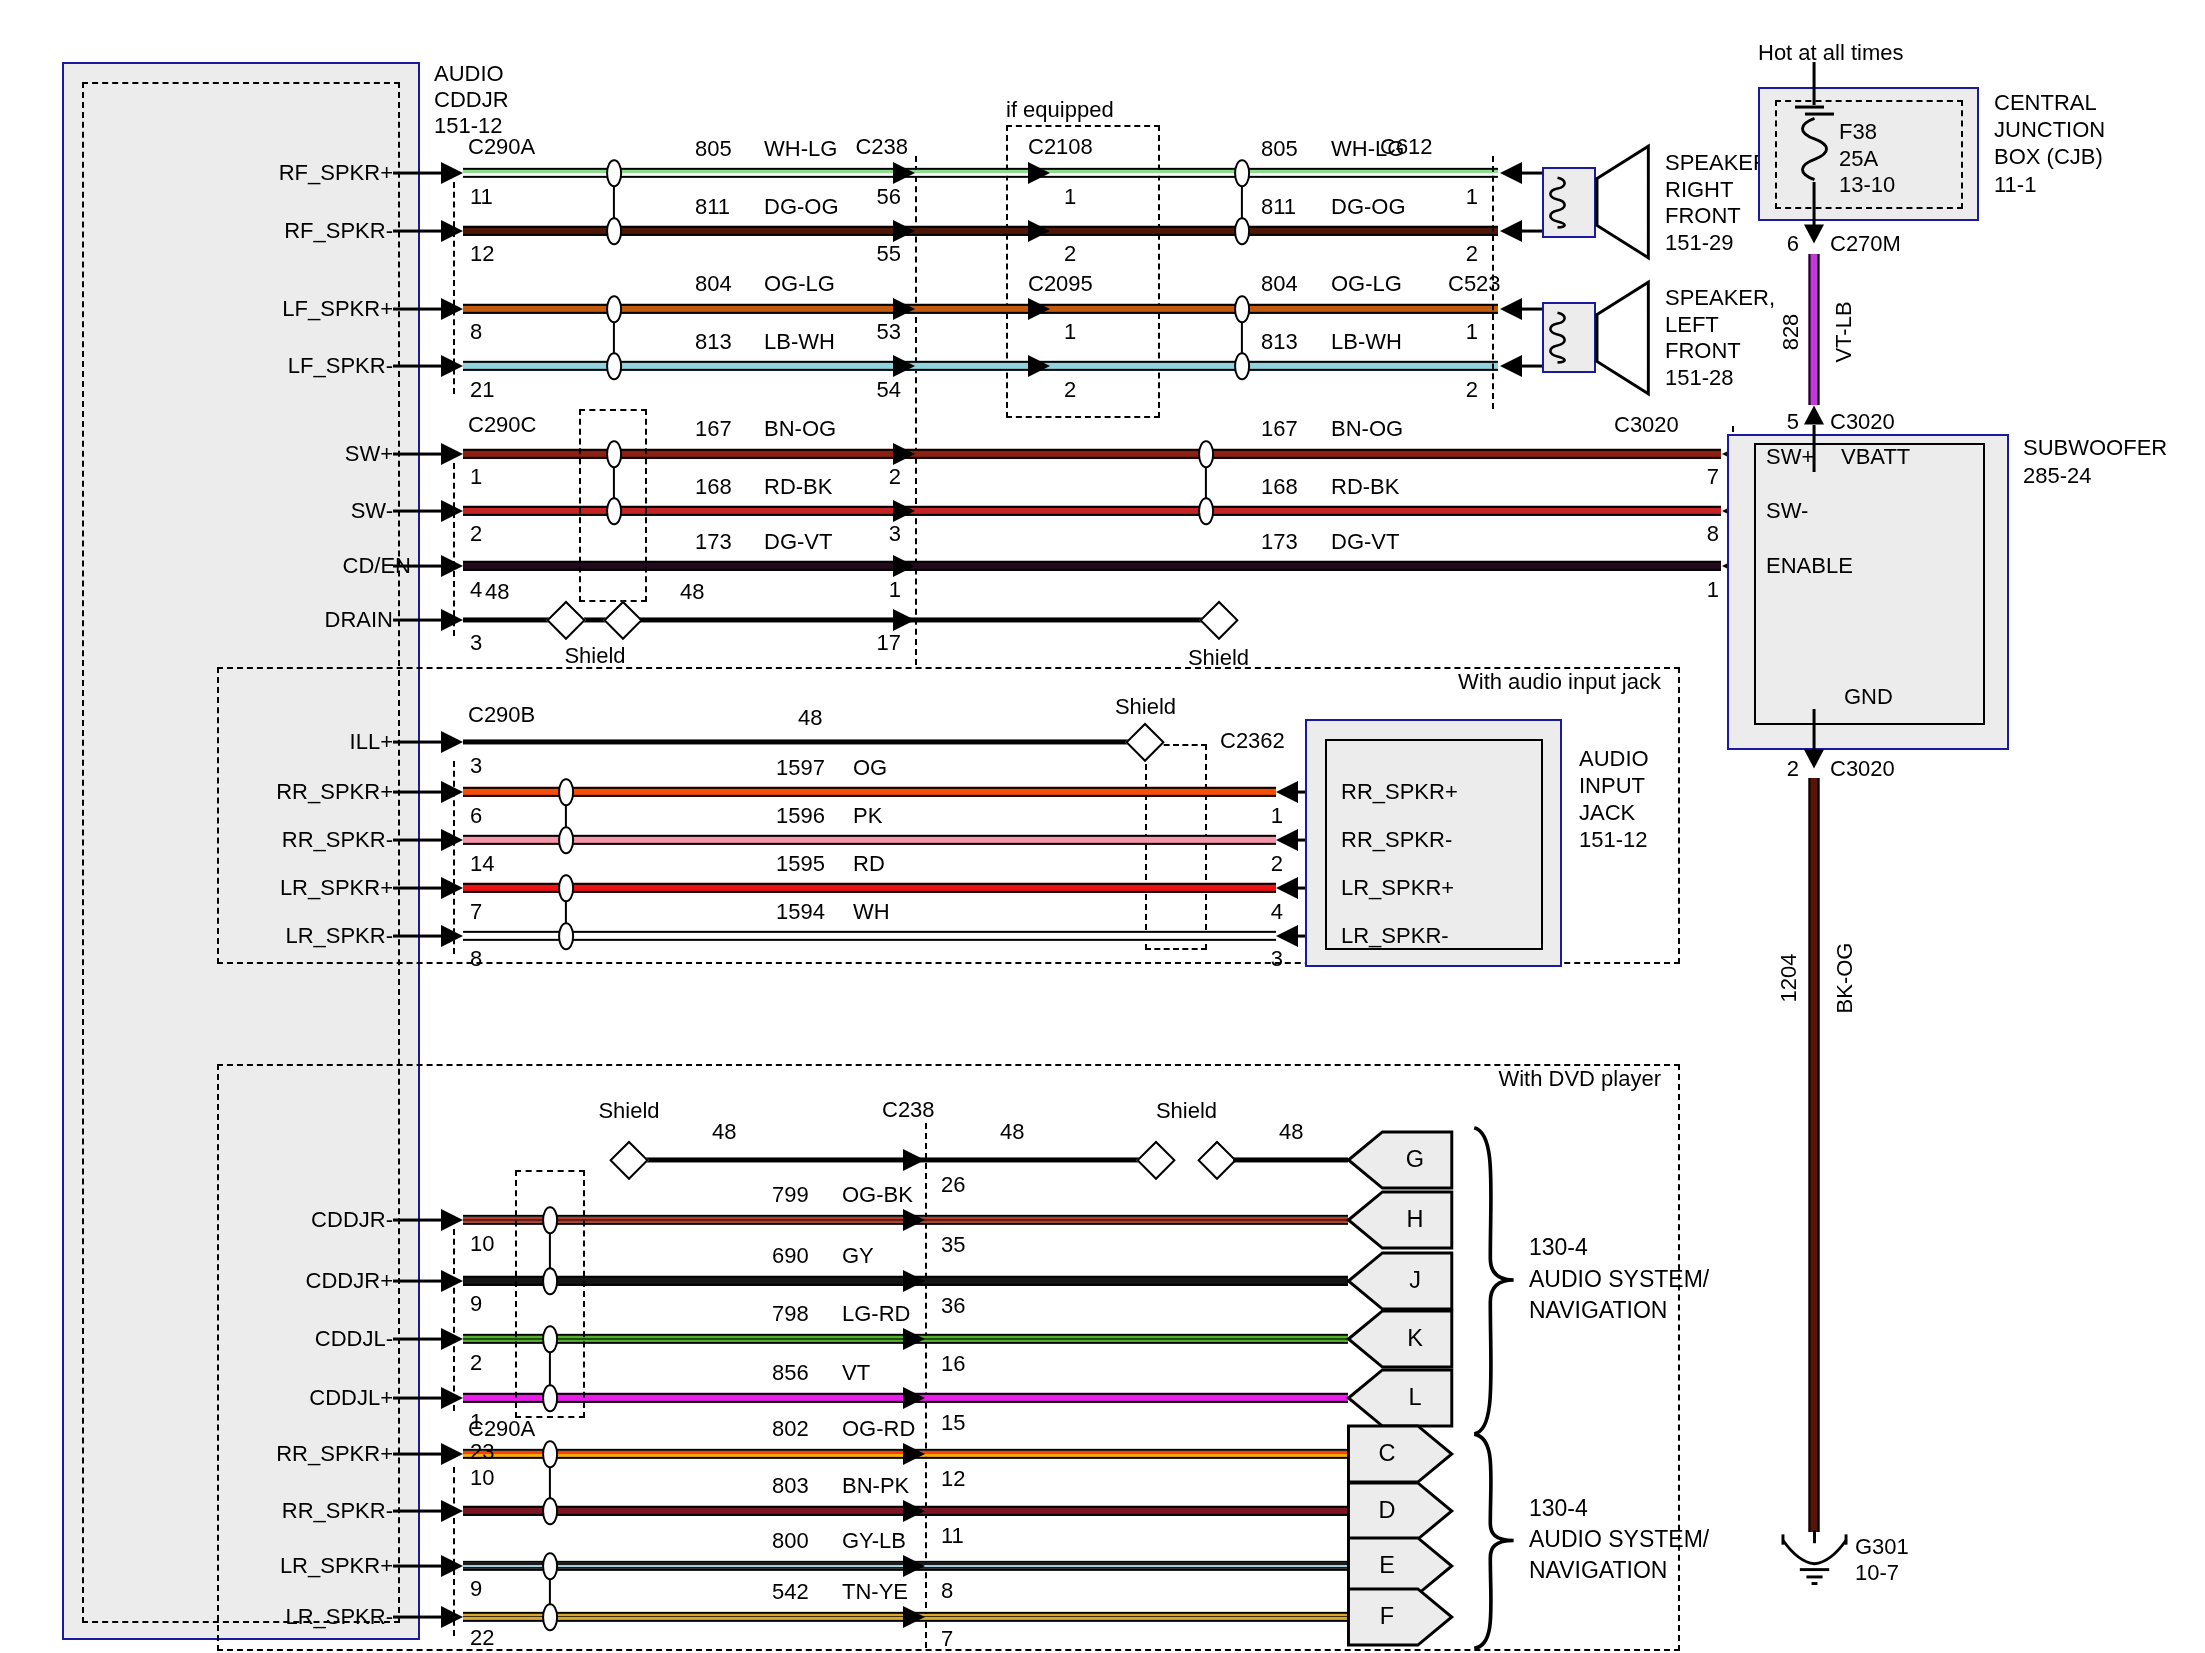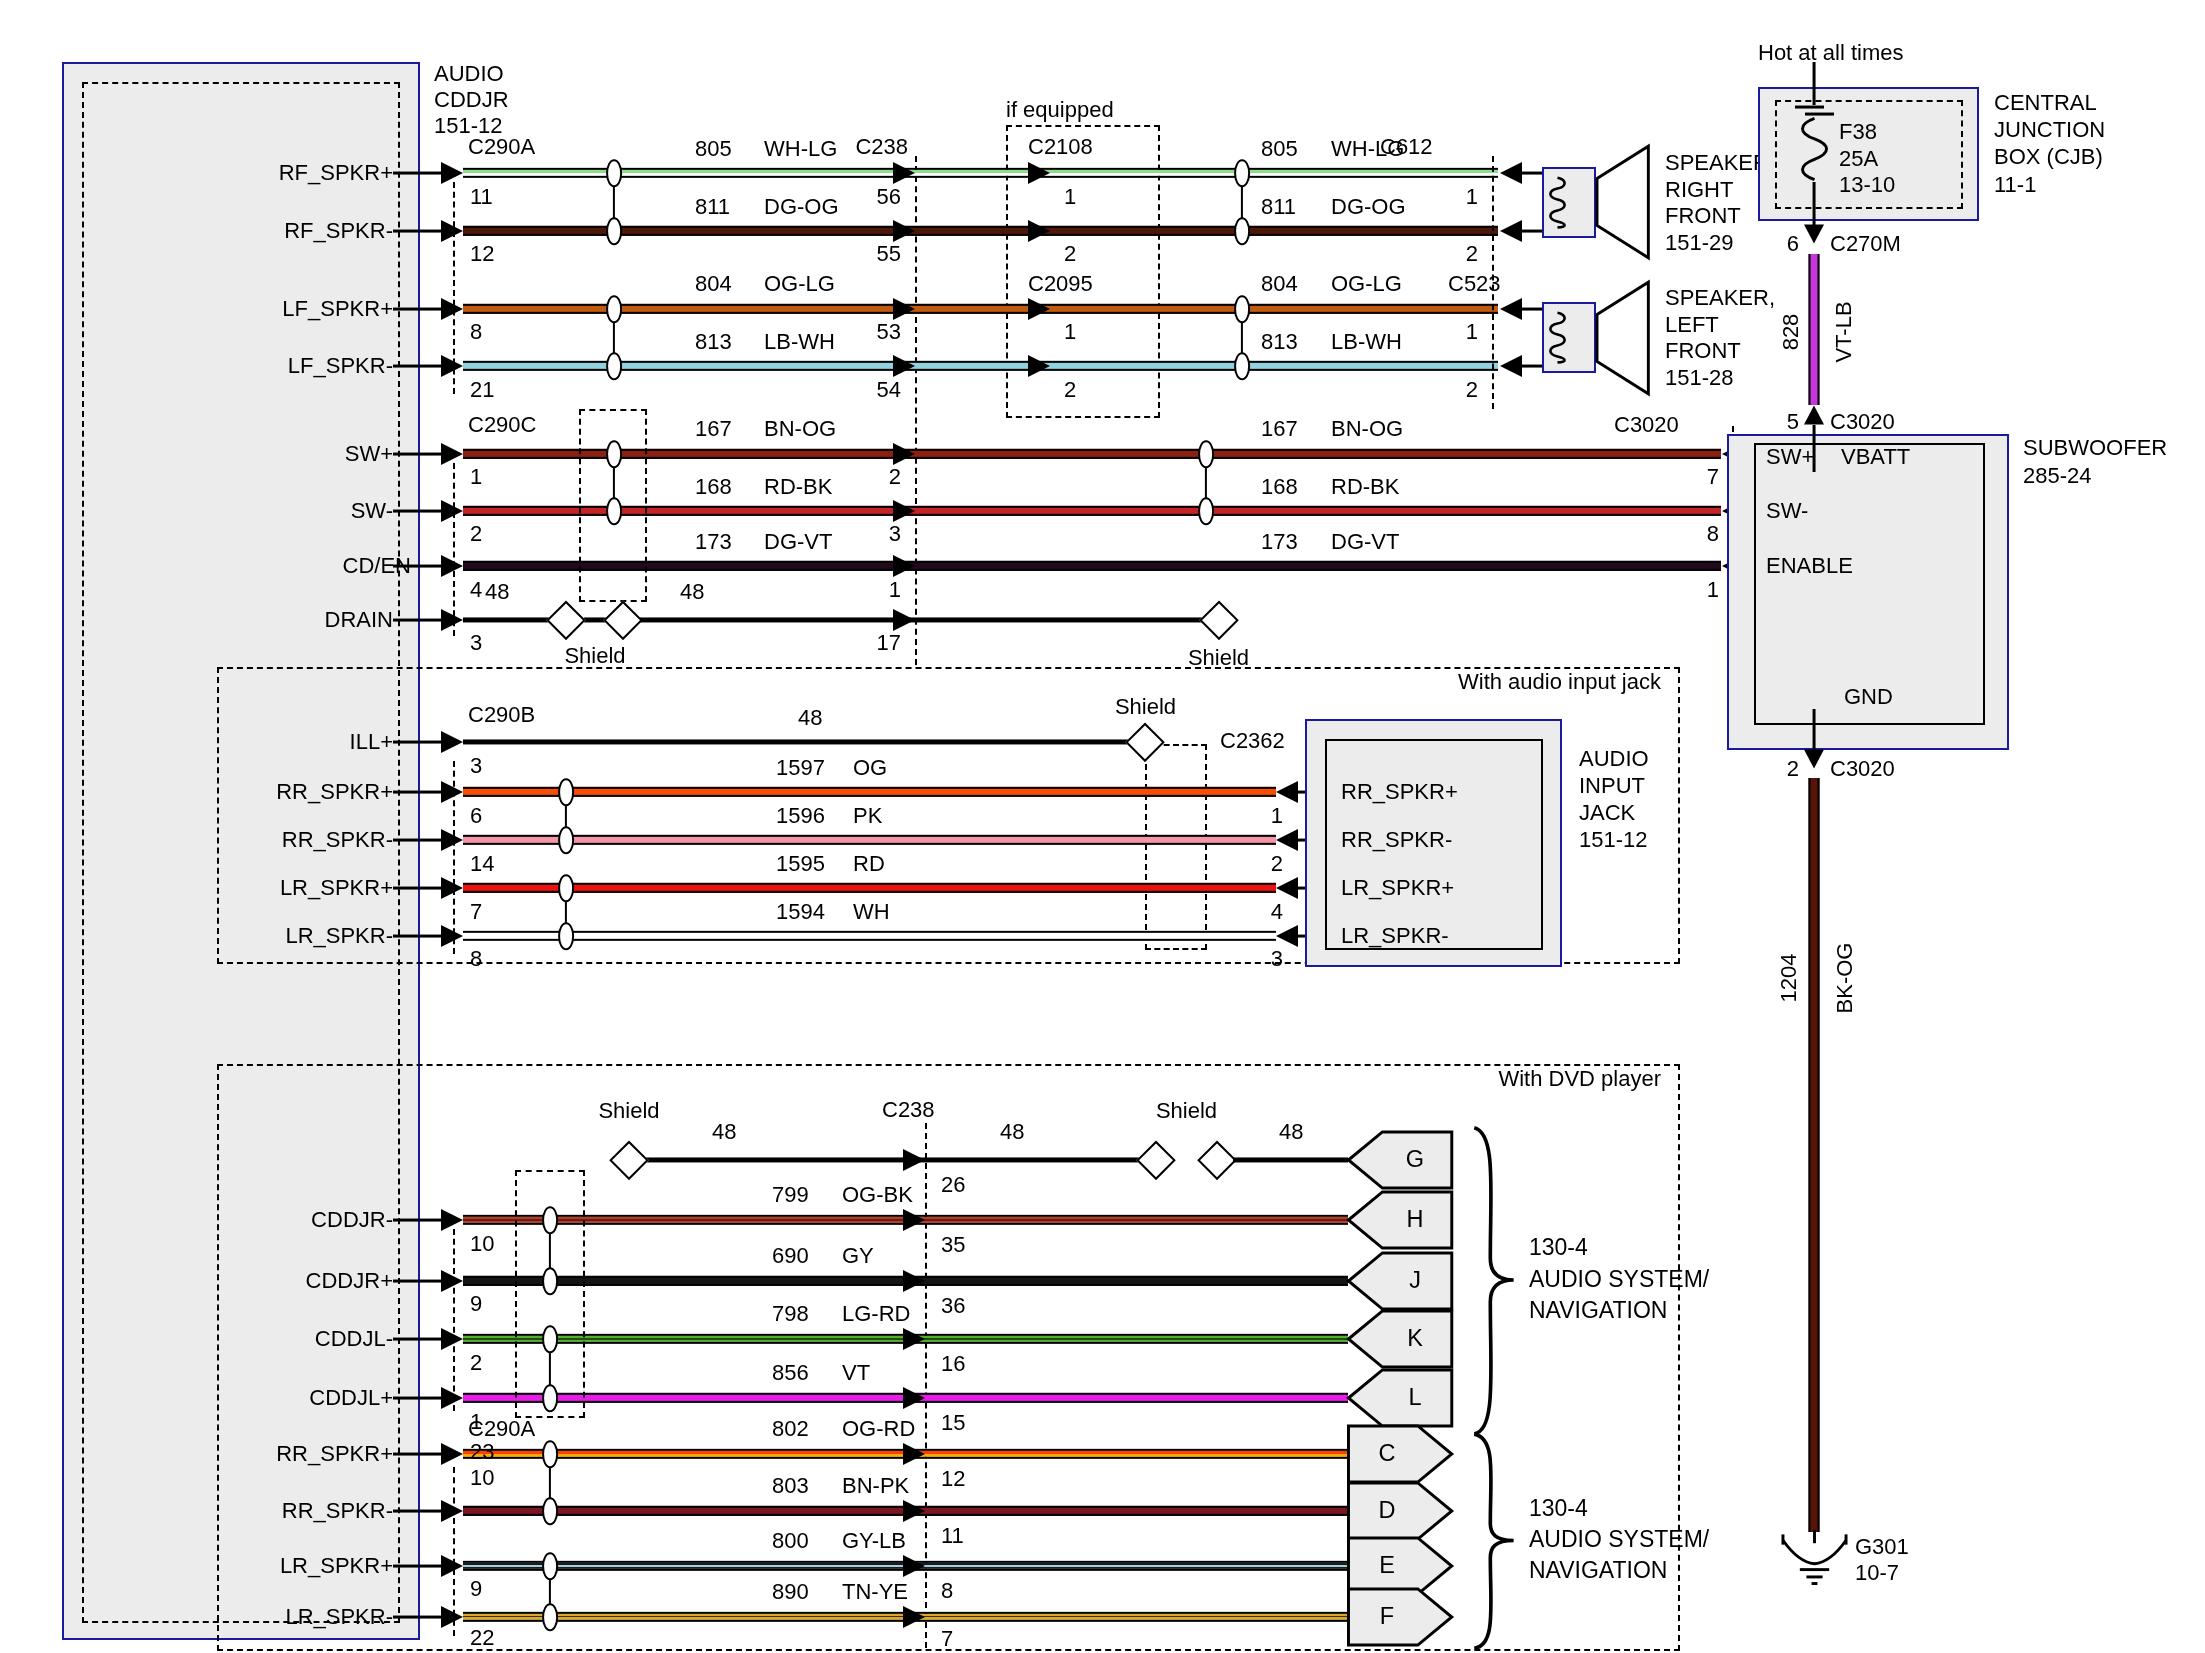--- a/index.html
+++ b/index.html
@@ -468,21 +468,21 @@
   <svg style="left:1347px;top:1535px;" width="107" height="62" viewBox="0 0 145 84">
       <polygon points="2,4 96,4 142,42 96,80 2,80" fill="#ececec" stroke="#000" stroke-width="4"></polygon>
     </svg>
   <div class="t tc" style="left:1354px;top:1566px;width:66px;font-size:23.5px;">E</div>
 
   <div class="t tr" style="left:206px;top:1617px;width:187px;">LR_SPKR-</div>
   <div class="ln" style="left:393px;top:1617px;width:50px;"></div>
   <div class="arr-r" style="left:441px;top:1617px;"></div>
   <div class="w c-tnye" style="left:463px;top:1617px;width:885px;"></div>
   <div class="t" style="left:470px;top:1638px;">22</div>
-  <div class="t" style="left:772px;top:1592px;">890</div>
+  <div class="t" style="left:772px;top:1592px;">542</div>
   <div class="t" style="left:842px;top:1592px;">TN-YE</div>
   <div class="arr-r" style="left:903px;top:1617px;"></div>
   <div class="t" style="left:941px;top:1639px;">7</div>
   <svg style="left:1347px;top:1586px;" width="107" height="62" viewBox="0 0 145 84">
       <polygon points="2,4 96,4 142,42 96,80 2,80" fill="#ececec" stroke="#000" stroke-width="4"></polygon>
     </svg>
   <div class="t tc" style="left:1354px;top:1617px;width:66px;font-size:23.5px;">F</div>
 
   <div class="lpl" style="left:550px;top:1454px;height:57px;"></div>
   <div class="lp" style="left:550px;top:1454px;"></div>

